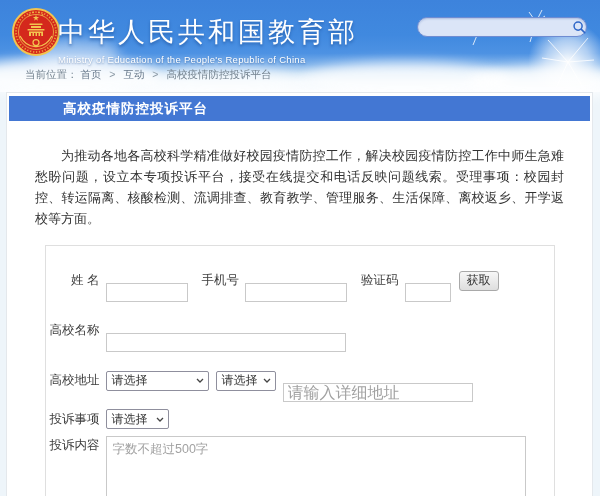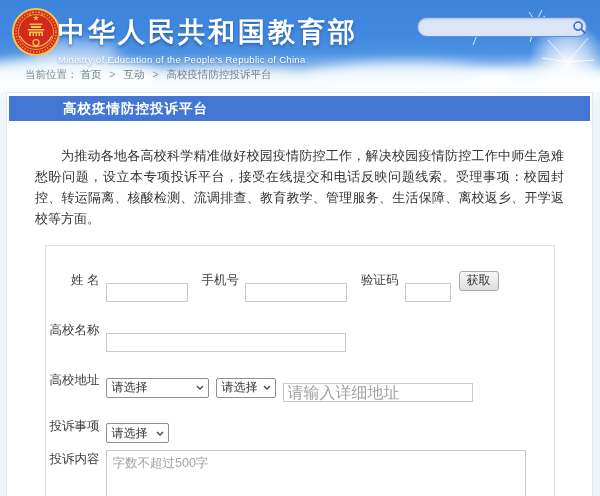--- a/index.html
+++ b/index.html
@@ -14,21 +14,21 @@
   .c2{left:140px;top:68px;width:170px;height:30px;opacity:.7;}
   .c3{left:300px;top:62px;width:210px;height:36px;opacity:.75;}
   .c4{left:470px;top:66px;width:150px;height:34px;opacity:.8;}
   .c5{left:30px;top:40px;width:90px;height:26px;opacity:.45;}
 
   .emblem{position:absolute;left:11px;top:7px;width:50px;height:50px;
     background:radial-gradient(circle,rgba(255,255,255,.45) 0%,rgba(255,255,255,0) 70%);}
   .emblem svg{width:50px;height:50px;display:block;}
 
   .titles{position:absolute;left:58px;top:14px;color:#fff;}
-  .site-title{font-size:27px;font-weight:bold;letter-spacing:3px;
+  .site-title{font-size:27px;font-weight:normal;letter-spacing:3px;
     text-shadow:0 2px 3px rgba(15,60,130,.5);white-space:nowrap;}
   .site-subtitle{margin-top:4px;font-size:9.5px;letter-spacing:.3px;
     text-shadow:0 1px 2px rgba(15,60,130,.5);white-space:nowrap;}
 
   .search{position:absolute;right:13px;top:17px;width:168px;height:18px;
     background:#dbe5f7;border:1px solid #6e8cd2;border-radius:10px;
     display:flex;align-items:center;box-shadow:inset 0 1px 2px rgba(40,80,160,.25);}
   .search input{flex:1;border:none;background:transparent;outline:none;height:14px;
     padding:0 6px;font-size:11px;color:#2c4b86;}
   .search-icon{width:20px;height:16px;display:flex;align-items:center;cursor:pointer;}
@@ -61,21 +61,21 @@
   .w-name{width:82px;}
   .w-phone{width:102px;}
   .w-captcha{width:46px;}
   .w-school{width:240px;}
   .w-detail{width:190px;}
   .btn-gray{margin-left:8px;height:20px;padding:0 7px;font-size:12px;color:#333;
     border:1px solid #a9a9a9;border-radius:3px;cursor:pointer;
     background:linear-gradient(180deg,#f7f7f7,#dedede);}
   .sel{height:20px;border:1px solid #8f8f9d;border-radius:2px;background:#fff;
     box-sizing:border-box;display:inline-flex;align-items:center;justify-content:space-between;
-    padding:0 4px 0 5px;font-size:12px;color:#333;cursor:pointer;margin-top:14px;}
+    padding:0 4px 0 5px;font-size:12px;color:#333;cursor:pointer;}
   .sel .chev{display:flex;align-items:center;margin-left:4px;}
   .w-prov{width:103px;margin-right:7px;}
   .w-city{width:60px;margin-right:7px;}
   .w-cat{width:63px;}
   textarea.content{width:406px;height:110px;border:1px solid #c9c9c9;resize:none;
     font-family:"Liberation Sans","DejaVu Sans",sans-serif;font-size:12.5px;color:#333;
     padding:4px 6px;outline:none;box-sizing:content-box;}
 </style>
 </head>
 <body>

